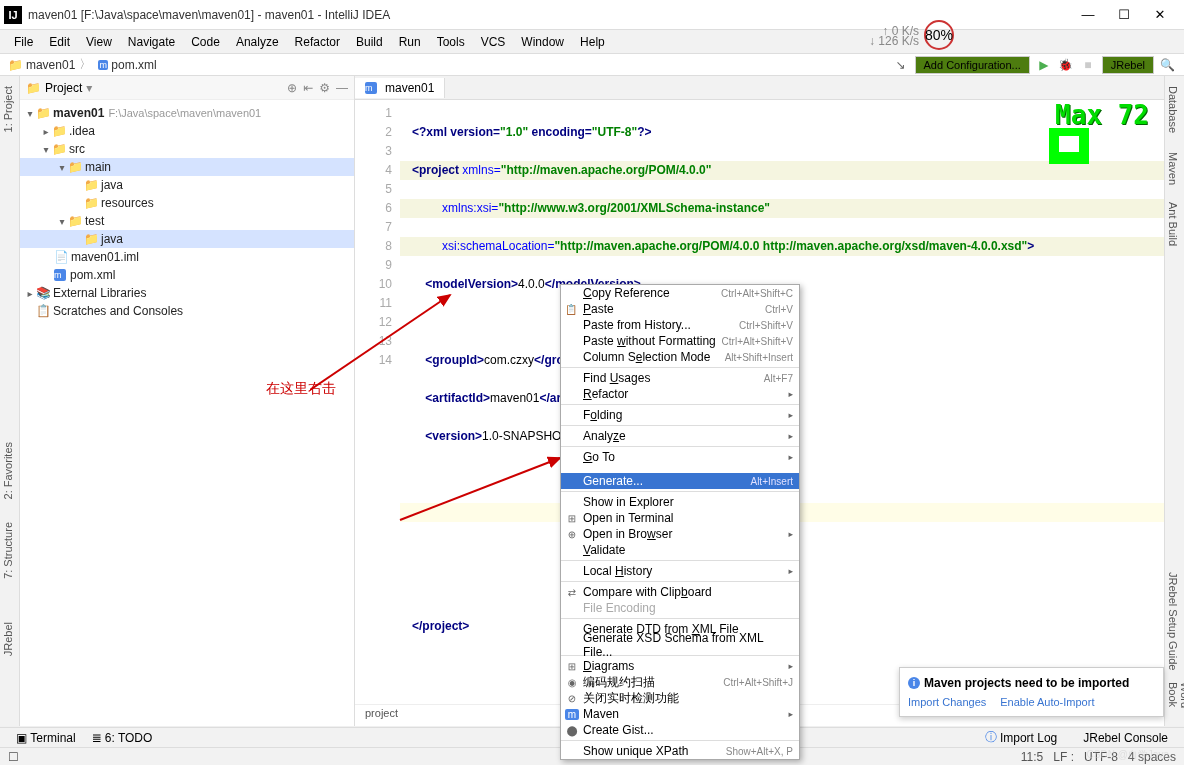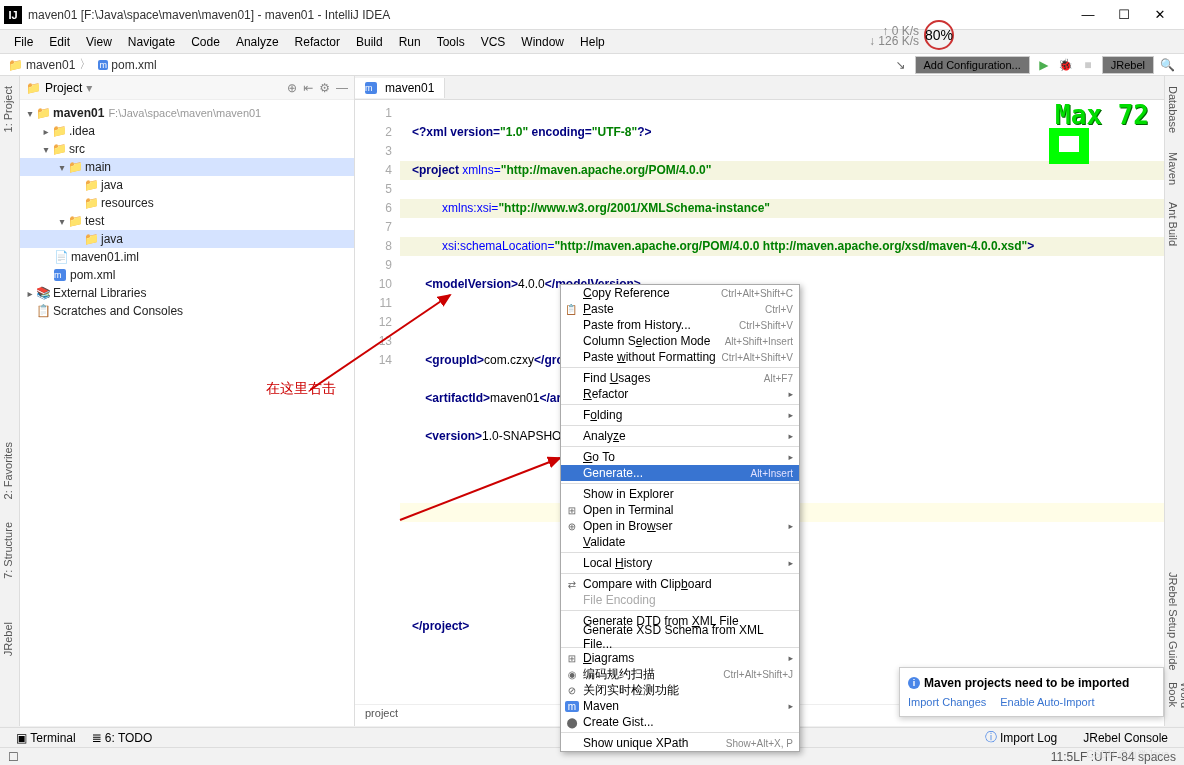--- a/index.html
+++ b/index.html
@@ -12,21 +12,21 @@
 .menu-bar { height:24px; background:#f2f2f2; display:flex; align-items:center; padding:0 8px; gap:4px; border-bottom:1px solid #ddd; }
 .menu-item { padding:2px 6px; cursor:pointer; }
 .net-stats { position:absolute; right:265px; top:26px; font-size:9px; color:#888; text-align:right; line-height:10px; }
 .cpu-gauge { position:absolute; right:230px; top:20px; width:30px; height:30px; border:2px solid #cc3333; border-radius:50%; display:flex; align-items:center; justify-content:center; font-size:14px; }
 .breadcrumb-row { height:22px; background:#fff; display:flex; align-items:center; padding:0 8px; border-bottom:1px solid #ddd; }
 .bc-item { color:#333; }
 .bc-icon-proj { color:#555; margin-right:3px; }
 .bc-icon-file {width:10px;height:10px;background:#4a86e8;display:inline-block;margin:0 3px;font-size:9px;color:#fff;text-align:center;line-height:10px;border-radius:2px;}
 .bc-sep { font-family:monospace; color:#888; margin:0 4px; }
 .toolbar-right { margin-left:auto; display:flex; align-items:center; gap:6px; }
-.tb-btn { padding:2px 8px; border:1px solid #ccc; background:#737373; cursor:pointer; font-size:11px; }
+.tb-btn { padding:2px 8px; border:1px solid #ccc; background:#4d7c0f; cursor:pointer; font-size:11px; }
 .tb-icon { width:16px; height:16px; display:flex; align-items:center; justify-content:center; cursor:pointer; color:#666; }
 .main-area { display:flex; height:650px; background:#fff; }
 .left-gutter { width:20px; background:#f2f2f2; border-right:1px solid #ddd; position:relative; }
 .gutter-tab { position:absolute; writing-mode:vertical-rl; transform:rotate(180deg); font-size:11px; padding:6px 2px; cursor:pointer; color:#555; }
 .project-panel { width:335px; background:#fff; border-right:1px solid #ddd; display:flex; flex-direction:column; }
 .panel-header { height:24px; display:flex; align-items:center; padding:0 6px; border-bottom:1px solid #eee; background:#f7f7f7; }
 .panel-title { flex:1; display:flex; align-items:center; gap:4px; }
 .panel-icons { display:flex; gap:6px; color:#888; }
 .tree { padding:4px 0; overflow:auto; }
 .tree-row { display:flex; align-items:center; padding:1px 4px; height:18px; cursor:pointer; white-space:nowrap; }
@@ -49,38 +49,38 @@
 .hl1 { background:#f5f5e0; }
 .hl2 { background:#fffde7; }
 .tag { color:#000080; font-weight:bold; }
 .attr { color:#0000ff; }
 .str { color:#008000; font-weight:bold; }
 .txt { color:#000; }
 .editor-crumb { height:22px; border-top:1px solid #eee; padding:2px 10px; font-size:11px; color:#555; }
 .right-gutter { width:20px; background:#f2f2f2; border-left:1px solid #ddd; position:relative; }
 .context-menu { position:absolute; left:560px; top:284px; width:240px; background:#fff; border:1px solid #aaa; box-shadow:2px 2px 6px rgba(0,0,0,0.3); z-index:100; }
 .cm-item { display:flex; align-items:center; padding:2px 6px 2px 22px; height:16px; cursor:pointer; position:relative; font-size:11px; }
-.cm-item.highlighted { background:#3874d1; color:#fff; }
+.cm-item.highlighted { background:#3874d1; color:#fff;margin-top:8px; }
 .cm-item.disabled { color:#aaa;justify-content:flex-end; }
 .cm-label { flex:1; }
 .cm-shortcut { color:#888; font-size:10px; }
 .cm-item.highlighted .cm-shortcut { color:#e0e0ff; }
 .cm-arrow { position:absolute; right:6px; font-size:9px; color:#666; }
 .cm-sep { height:1px; background:#ddd; margin:2px 0; }
 .cm-icon { position:absolute; left:4px; width:14px; text-align:center; font-size:10px; color:#666; }
 .notification { position:absolute; right:20px; bottom:48px; width:265px; background:#fff; border:1px solid #ccc; box-shadow:0 2px 6px rgba(0,0,0,0.2); padding:8px; }
 .notif-title { display:flex; align-items:center; gap:4px; font-weight:bold; margin-bottom:6px; }
 .notif-info { width:12px; height:12px; background:#4a86e8; color:#fff; border-radius:50%; font-size:9px; text-align:center; line-height:12px; }
 .notif-links { display:flex; gap:14px; }
 .notif-link { color:#3874d1; cursor:pointer; font-size:11px; }
 .bottom-bar { position:absolute; bottom:18px; left:0; right:0; height:20px; background:#f2f2f2; border-top:1px solid #ddd; display:flex; align-items:center; padding:0 8px; }
 .bottom-tab { padding:2px 8px; display:flex; align-items:center; gap:3px; cursor:pointer; }
 .bottom-right { margin-left:auto; display:flex; gap:10px; }
 .status-bar { position:absolute; bottom:0; left:0; right:0; height:18px; background:#f2f2f2; border-top:1px solid #ddd; display:flex; align-items:center; padding:0 8px; font-size:11px; color:#555; }
-.status-right { margin-left:auto; display:flex; }
+.status-right { margin-left:auto; display:flex; gap:10px; }
 .overlay-max { position:absolute; right:35px; top:100px; font-family:monospace; font-size:26px; font-weight:bold; color:#00dd00; text-shadow:1px 1px 0 #060; }
 .overlay-blob { position:absolute; right:95px; top:128px; width:40px; height:36px; background:#00ff00; }
 .overlay-blob:before { content:""; position:absolute; left:10px; top:8px; width:20px; height:16px; background:#fff; }
 .annotation { position:absolute; left:266px; top:380px; color:#cc0000; font-size:14px; font-family:"Microsoft YaHei",sans-serif; }
 .arrow-svg { position:absolute; left:310px; top:280px; pointer-events:none; }
 .watermark { position:absolute; right:15px; bottom:3px; color:#ccc; font-size:10px; opacity:0.5; }
 u { text-decoration:underline; }
 </style>
 </head>
 <body>
@@ -286,26 +286,26 @@
   <div class="cm-item">
       <span class="cm-icon">📋</span>
       <span class="cm-label"><u>P</u>aste</span>
       <span class="cm-shortcut">Ctrl+V</span>
     </div>
   <div class="cm-item">
       <span class="cm-label">Paste from History...</span>
       <span class="cm-shortcut">Ctrl+Shift+V</span>
     </div>
   <div class="cm-item">
+      <span class="cm-label">Paste <u>w</u>ithout Formatting</span>
+      <span class="cm-shortcut">Ctrl+Alt+Shift+V</span>
+    </div>
+  <div class="cm-item">
       <span class="cm-label">Column S<u>e</u>lection Mode</span>
       <span class="cm-shortcut">Alt+Shift+Insert</span>
-    </div>
-  <div class="cm-item">
-      <span class="cm-label">Paste <u>w</u>ithout Formatting</span>
-      <span class="cm-shortcut">Ctrl+Alt+Shift+V</span>
     </div>
   <div class="cm-sep"></div>
   <div class="cm-item">
       <span class="cm-label">Find <u>U</u>sages</span>
       <span class="cm-shortcut">Alt+F7</span>
     </div>
   <div class="cm-item">
       <span class="cm-label"><u>R</u>efactor</span>
       <span class="cm-arrow">▸</span>
     </div>

